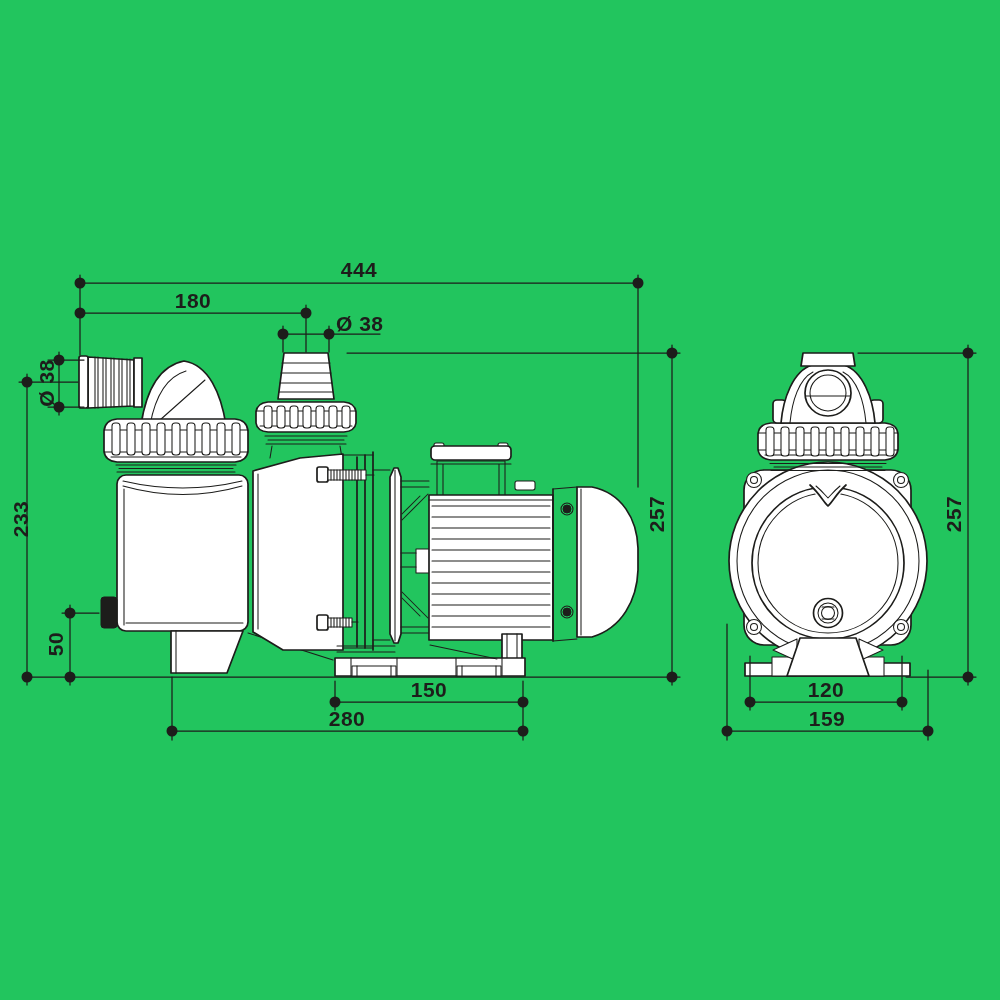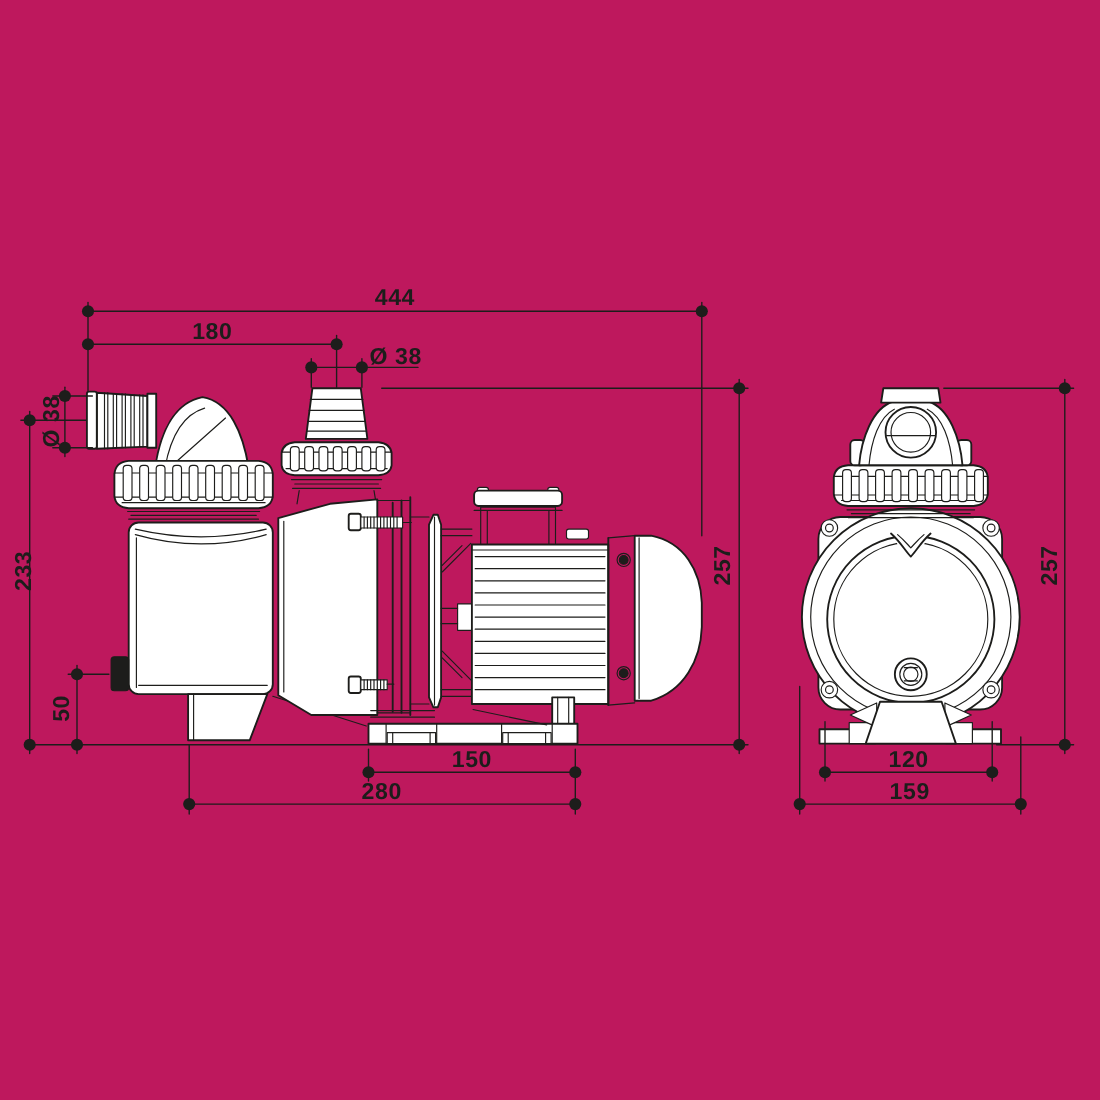--- a/index.html
+++ b/index.html
@@ -1,16 +1,16 @@
 <!DOCTYPE html>
 <html><head>
 <meta charset="utf-8">
 <style>
   html,body{margin:0;padding:0;background:#fff;}
-  .canvas{width:1000px;height:1000px;background:#be185d;position:relative;overflow:hidden;}
+  .canvas{width:1000px;height:1000px;background:#22c55e;position:relative;overflow:hidden;}
   svg{display:block;}
   .o  {fill:none;stroke:#1d1d1b;stroke-width:1.7;stroke-linecap:round;stroke-linejoin:round;}
   .of {fill:#ffffff;stroke:#1d1d1b;stroke-width:1.7;stroke-linecap:round;stroke-linejoin:round;}
   .sl {fill:#ffffff;stroke:#1d1d1b;stroke-width:1.05;stroke-linecap:round;stroke-linejoin:round;}
   .d  {fill:none;stroke:#1d1d1b;stroke-width:1.05;stroke-linecap:round;stroke-linejoin:round;}
   .dim{fill:none;stroke:#1d1d1b;stroke-width:1.25;stroke-linecap:round;}
   .dot{fill:#1d1d1b;stroke:none;}
   .blk{fill:#1d1d1b;stroke:#1d1d1b;stroke-width:1;}
   text.lbl{font-family:"Liberation Sans",sans-serif;font-size:21px;font-weight:600;fill:#1d1d1b;letter-spacing:.5px;}
 </style>

